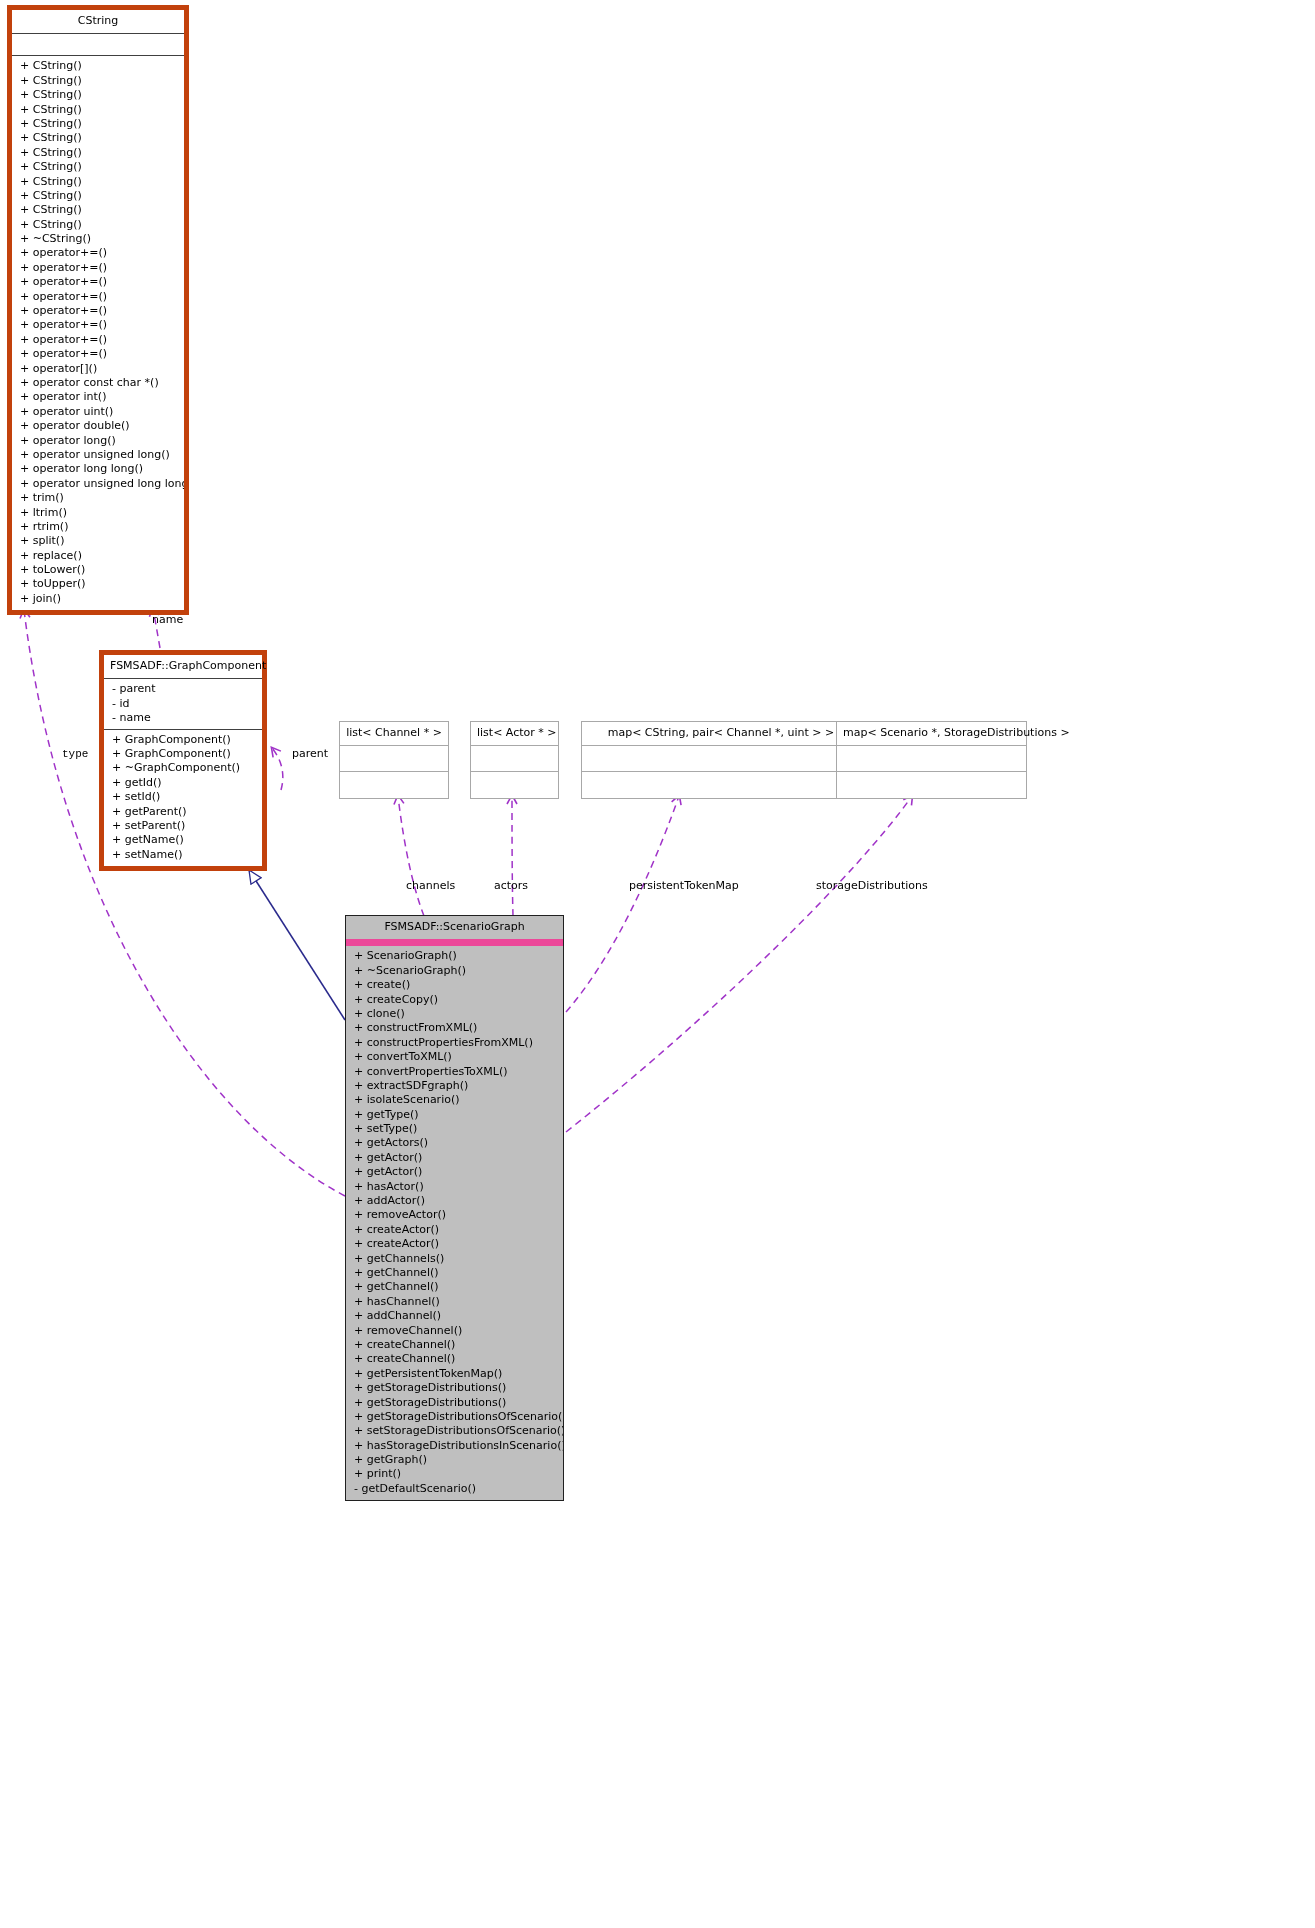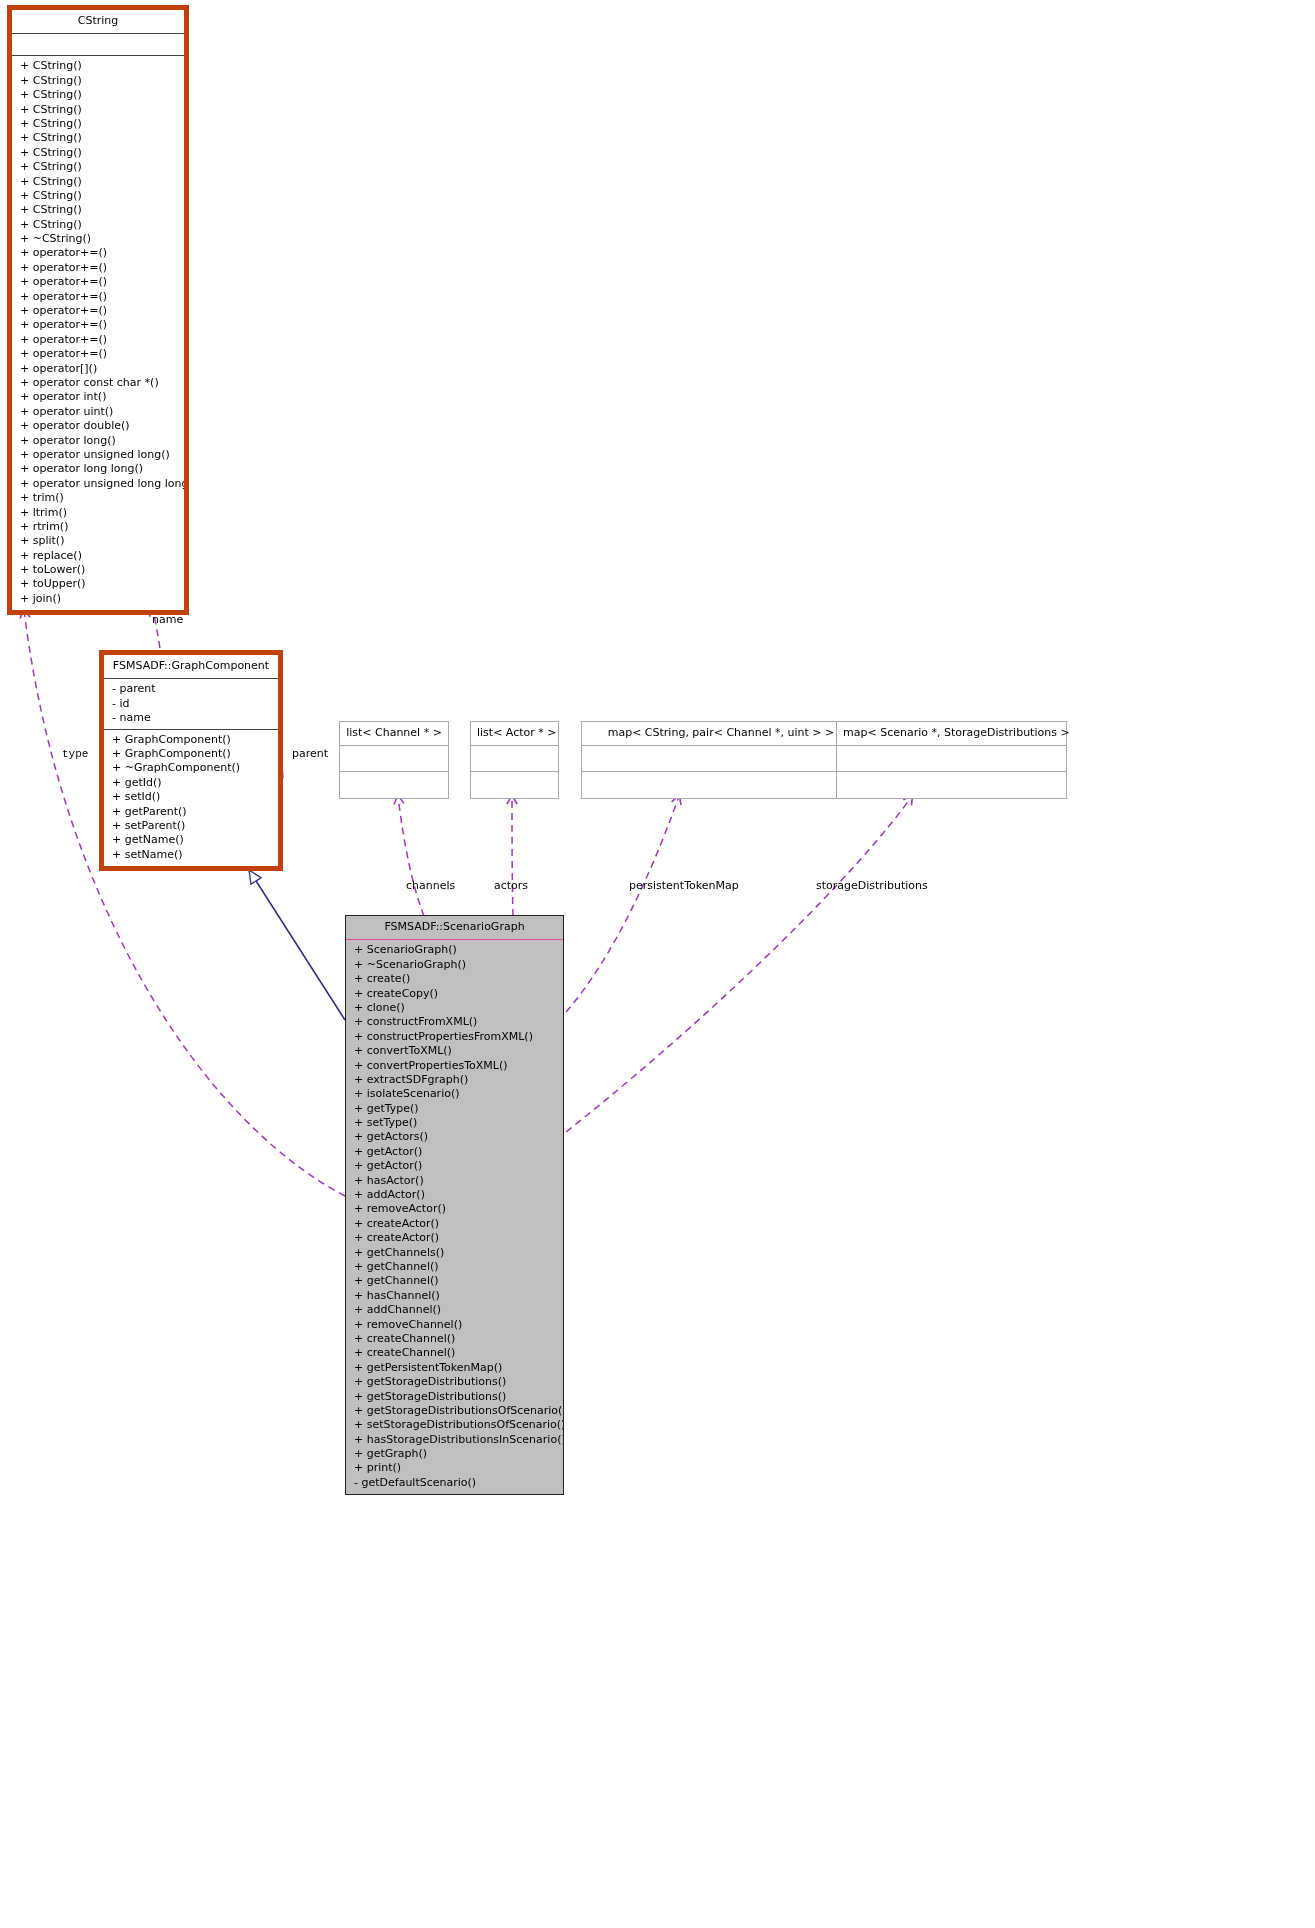--- a/index.html
+++ b/index.html
@@ -50,21 +50,21 @@
     text-align: center;
     padding: 4px 6px 5px 6px;
     border-bottom: 1px solid #404040;
     white-space: nowrap;
     font-size: 11px;
   }
   .uml-box.tmpl > .uml-title {
     border-bottom: 1px solid #a8a8a8;
   }
   .uml-box.filled > .uml-title {
-    border-bottom: 1px solid #ec4899;
+    border-bottom: 7px solid #ec4899;
   }
 
   .uml-attrs {
     box-sizing: border-box;
     border-bottom: 1px solid #404040;
     padding: 3px 0 3px 0;
   }
   .uml-box.tmpl > .uml-attrs {
     border-bottom: 1px solid #a8a8a8;
   }
@@ -194,21 +194,21 @@
         <div class="uml-row">+ ltrim()</div>
         <div class="uml-row">+ rtrim()</div>
         <div class="uml-row">+ split()</div>
         <div class="uml-row">+ replace()</div>
         <div class="uml-row">+ toLower()</div>
         <div class="uml-row">+ toUpper()</div>
         <div class="uml-row">+ join()</div>
       </div>
   </div>
 
-  <div class="uml-box" id="box-graphcomponent" style="left:99px; top:650px; width:184px;">
+  <div class="uml-box" id="box-graphcomponent" style="left:99px; top:650px; width:168px;">
     <div class="uml-title">FSMSADF::GraphComponent</div>
     <div class="uml-attrs">
         <div class="uml-row">- parent</div>
         <div class="uml-row">- id</div>
         <div class="uml-row">- name</div>
       </div>
     <div class="uml-ops">
         <div class="uml-row">+ GraphComponent()</div>
         <div class="uml-row">+ GraphComponent()</div>
         <div class="uml-row">+ ~GraphComponent()</div>
@@ -232,21 +232,21 @@
     <div class="uml-attrs empty-compartment2"></div>
     <div class="uml-ops empty-compartment2"></div>
   </div>
 
   <div class="uml-box tmpl" id="box-map-cstring-pair" style="left:581px; top:721px; width:280px;">
     <div class="uml-title">map&lt; CString, pair&lt; Channel *, uint &gt; &gt;</div>
     <div class="uml-attrs empty-compartment2"></div>
     <div class="uml-ops empty-compartment2"></div>
   </div>
 
-  <div class="uml-box tmpl" id="box-map-scenario-storage" style="left:836px; top:721px; width:231px;">
+  <div class="uml-box tmpl" id="box-map-scenario-storage" style="left:836px; top:721px; width:191px;">
     <div class="uml-title">map&lt; Scenario *, StorageDistributions &gt;</div>
     <div class="uml-attrs empty-compartment2"></div>
     <div class="uml-ops empty-compartment2"></div>
   </div>
 
   <div class="uml-box filled" id="box-scenariograph" style="left:345px; top:915px; width:219px;">
     <div class="uml-title">FSMSADF::ScenarioGraph</div>
     <div class="uml-ops">
         <div class="uml-row">+ ScenarioGraph()</div>
         <div class="uml-row">+ ~ScenarioGraph()</div>

